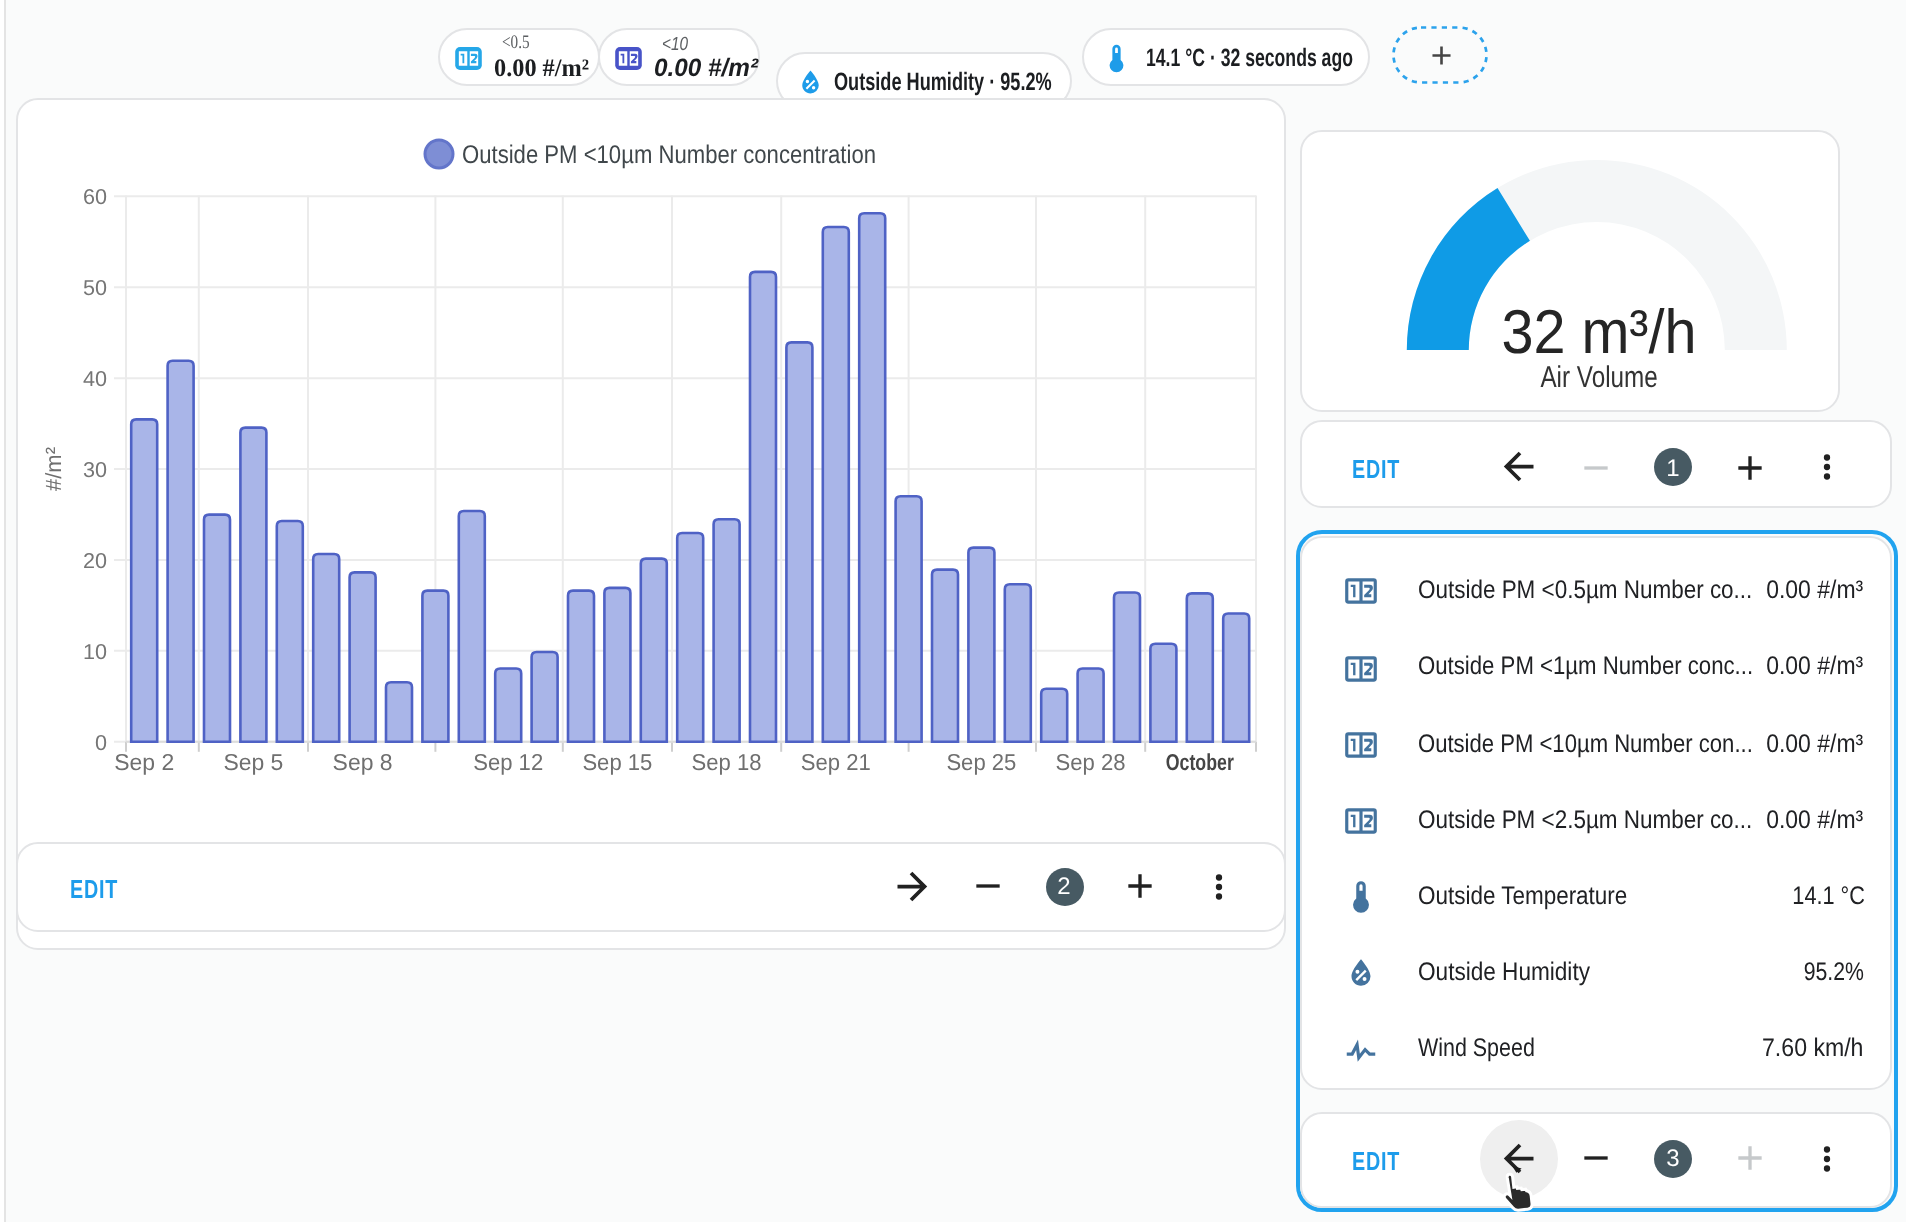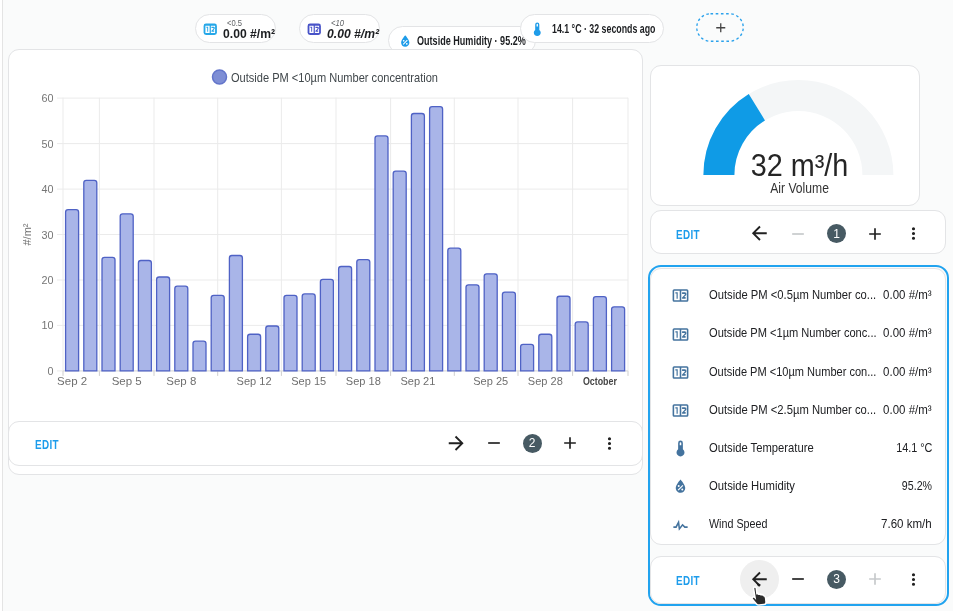--- a/index.html
+++ b/index.html
@@ -1,14 +1,14 @@
 <!DOCTYPE html>
 <html><head><meta charset="utf-8"><style>html,body{margin:0;padding:0;}body{width:953px;height:611px;background:#fafbfb;font-family:"Liberation Sans",sans-serif;position:relative;overflow:hidden;}.card{position:absolute;background:#fff;border:1px solid #e3e4e6;border-radius:11px;box-sizing:border-box;}</style></head><body>
 <div style="position:absolute;left:0;top:0;width:2px;height:611px;background:#fff;border-right:1px solid #e4e4e4"></div>
-<div class="card" style="left:195px;top:13.5px;width:80.5px;height:29px;border-radius:15px;">
+<div class="card" style="left:219px;top:13.5px;width:80.5px;height:29px;border-radius:15px;font-family:Liberation Serif, serif;">
     <svg style="position:absolute;left:6.6px;top:7.2px" width="14.5" height="14.5" viewBox="0 0 24 24">
       <rect x="1" y="2.5" width="22" height="19" rx="4" fill="#25a7e8"></rect>
       <path fill="#fff" d="M4,6V18H11V6H4M20,18V6H13V18H20M8.5,8V16H7V9.5H5.5V8H8.5M18.5,14V16H14V14.5L17,11.5C17.3,11.2 17.5,10.8 17.5,10.5C17.5,10.2 17.3,10 17,10H14V8H17.5A2,2 0 0,1 19.5,10C19.5,10.8 19.2,11.4 18.7,11.9L16.7,14H18.5Z"></path>
     </svg>
     <div style="position:absolute;left:31px;top:2.5px;font-size:9.5px;font-weight:normal;color:#5c5f62;white-space:nowrap;transform:scaleX(0.8);transform-origin:left center">&lt;0.5</div>
     <div style="position:absolute;left:27.4px;top:12.0px;font-size:12.6px;font-weight:bold;color:#1c1e21;white-space:nowrap;transform:scaleX(0.965);transform-origin:left center">0.00 #/m²</div>
   </div>
 <div class="card" style="left:299px;top:13.5px;width:80.5px;height:29px;border-radius:15px;font-style:italic;">
     <svg style="position:absolute;left:6.6px;top:7.2px" width="14.5" height="14.5" viewBox="0 0 24 24">
       <rect x="1" y="2.5" width="22" height="19" rx="4" fill="#4853c8"></rect>
@@ -16,21 +16,21 @@
     </svg>
     <div style="position:absolute;left:31px;top:2.5px;font-size:9.5px;font-weight:normal;color:#5c5f62;white-space:nowrap;transform:scaleX(0.81);transform-origin:left center">&lt;10</div>
     <div style="position:absolute;left:27.4px;top:12.0px;font-size:12.6px;font-weight:bold;color:#1c1e21;white-space:nowrap;transform:scaleX(0.965);transform-origin:left center">0.00 #/m²</div>
   </div>
 <div class="card" style="left:387.5px;top:13.5px;width:148px;height:29px;border-radius:15px;margin-top:12px;">
     <svg style="position:absolute;left:8px;top:6.2px" width="16.5" height="16.5" viewBox="0 0 24 24">
       <path fill="#1e9ce9" d="M12,3.25C12,3.25 6,10 6,14C6,17.32 8.69,20 12,20A6,6 0 0,0 18,14C18,10 12,3.25 12,3.25M14.47,9.97L15.53,11.03L9.53,17.03L8.47,15.97M9.75,10A1.25,1.25 0 0,1 11,11.25A1.25,1.25 0 0,1 9.75,12.5A1.25,1.25 0 0,1 8.5,11.25A1.25,1.25 0 0,1 9.75,10M14.25,14.5A1.25,1.25 0 0,1 15.5,15.75A1.25,1.25 0 0,1 14.25,17A1.25,1.25 0 0,1 13,15.75A1.25,1.25 0 0,1 14.25,14.5Z"></path>
     </svg>
     <div style="position:absolute;left:28.3px;top:7.2px;font-size:12.6px;font-weight:bold;color:#1c1e21;white-space:nowrap;transform:scaleX(0.72);transform-origin:left center">Outside Humidity · 95.2%</div>
   </div>
-<div class="card" style="left:520px;top:13.5px;width:144px;height:29px;border-radius:15px;">
+<div class="card" style="left:541px;top:13.5px;width:144px;height:29px;border-radius:15px;">
     <svg style="position:absolute;left:8px;top:6.2px" width="16.5" height="16.5" viewBox="0 0 24 24">
       <path fill="#1e9ce9" d="M15,13V5A3,3 0 0,0 9,5V13A5,5 0 1,0 15,13M12,4A1,1 0 0,1 13,5V8H11V5A1,1 0 0,1 12,4Z"></path>
     </svg>
     <div style="position:absolute;left:30.6px;top:7.2px;font-size:12.6px;font-weight:bold;color:#1c1e21;white-space:nowrap;transform:scaleX(0.7);transform-origin:left center">14.1 °C · 32 seconds ago</div>
   </div>
 <svg style="position:absolute;left:696px;top:12.5px" width="48" height="29" viewBox="0 0 48 29">
     <rect x="0.75" y="0.75" width="46.5" height="27.5" rx="13.75" fill="none" stroke="#2ba2ec" stroke-width="1.35" stroke-dasharray="2.6 2.6"></rect>
   </svg>
 <svg style="position:absolute;left:712.6px;top:19.6px" width="15.5" height="15.5" viewBox="0 0 24 24">
     <path fill="#454545" d="M19,13H13V19H11V13H5V11H11V5H13V11H19V13Z"></path>

